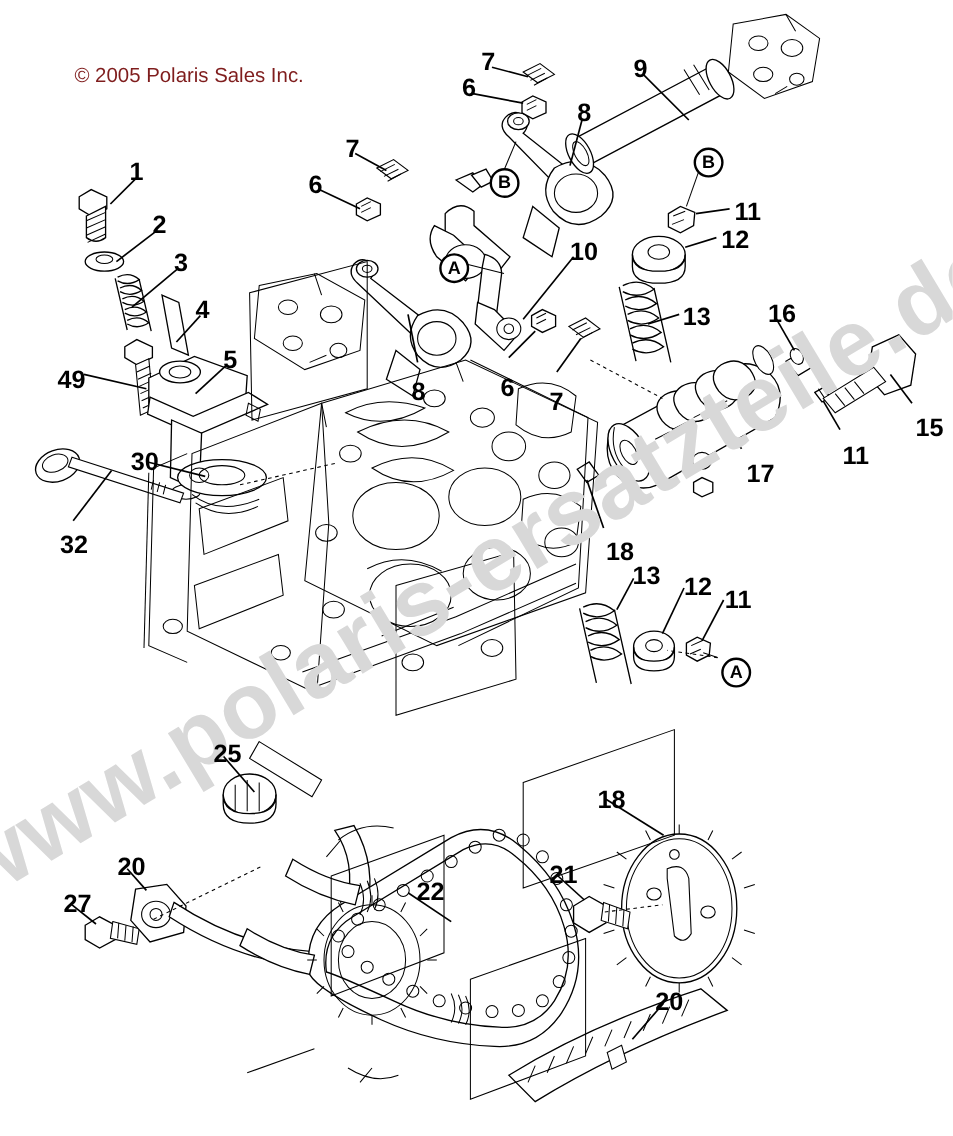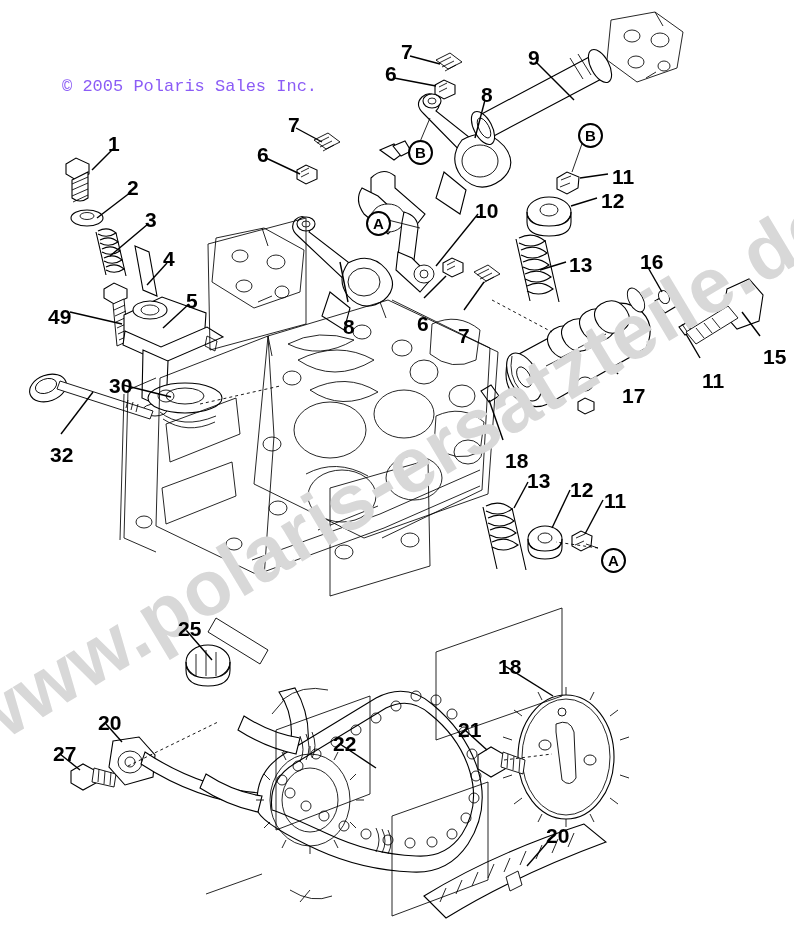--- a/index.html
+++ b/index.html
@@ -7,22 +7,22 @@
   body{font-family:"Liberation Sans",sans-serif;}
   #page{position:relative;width:794px;height:947px;background:#ffffff;overflow:hidden;}
   #watermark{position:absolute;left:0;top:0;width:794px;height:947px;pointer-events:none;z-index:5;}
   #watermark text{font-family:"Liberation Sans",sans-serif;font-weight:bold;fill:#d8d8d8;font-size:78px;letter-spacing:1px;}
   #artboard{position:absolute;left:0;top:0;width:794px;height:947px;z-index:3;}
   #labels{position:absolute;left:0;top:0;width:794px;height:947px;z-index:8;}
   .cal{position:absolute;font-family:"Liberation Sans",sans-serif;font-size:21px;font-weight:bold;color:#000;line-height:1;white-space:nowrap;}
   .circ{position:absolute;width:25px;height:25px;border:2px solid #000;border-radius:50%;
         font-family:"Liberation Sans",sans-serif;font-size:15px;font-weight:bold;color:#000;
         display:flex;align-items:center;justify-content:center;background:#fff;box-sizing:border-box;}
-  #copyright{position:absolute;left:62px;top:53px;font-family:Liberation Mono, monospace;
-             font-size:17px;color:#8b5cf6;z-index:9;white-space:nowrap;margin-top:24px;}
+  #copyright{position:absolute;left:62px;top:53px;font-family:Liberation Sans, sans-serif;
+             font-size:17px;color:#7f1d1d;z-index:9;white-space:nowrap;}
   .ln{stroke:#000;stroke-width:1.4;fill:none;}
   .pt{stroke:#000;stroke-width:1.1;fill:none;}
   .thin{stroke:#000;stroke-width:0.85;fill:none;}
   .dash{stroke:#000;stroke-width:0.9;fill:none;stroke-dasharray:3 3;}
   .wf{fill:#ffffff;stroke:#000;stroke-width:1.1;}
   .wf2{fill:#ffffff;stroke:#000;stroke-width:0.9;}
 </style>
 </head>
 <body>
 
@@ -421,21 +421,21 @@
     <div class="cal" style="left:763px;top:346px">15</div>
     <div class="cal" style="left:702px;top:370px">11</div>
     <div class="cal" style="left:622px;top:385px">17</div>
     <div class="cal" style="left:505px;top:450px">18</div>
     <div class="cal" style="left:527px;top:470px">13</div>
     <div class="cal" style="left:570px;top:479px">12</div>
     <div class="cal" style="left:604px;top:490px">11</div>
     <div class="cal" style="left:498px;top:656px">18</div>
     <div class="cal" style="left:546px;top:825px">20</div>
     <div class="cal" style="left:458px;top:719px">21</div>
-    <div class="cal" style="left:333px;top:733px">22</div>
+    <div class="cal" style="left:347px;top:733px">22</div>
     <div class="cal" style="left:53px;top:743px">27</div>
     <div class="cal" style="left:98px;top:712px">20</div>
     <div class="cal" style="left:178px;top:618px">25</div>
     <div class="cal" style="left:50px;top:444px">32</div>
     <div class="cal" style="left:109px;top:375px">30</div>
     <div class="cal" style="left:48px;top:306px">49</div>
 
     <div class="circ" style="left:366px;top:211px">A</div>
     <div class="circ" style="left:601px;top:548px">A</div>
     <div class="circ" style="left:408px;top:140px">B</div>

